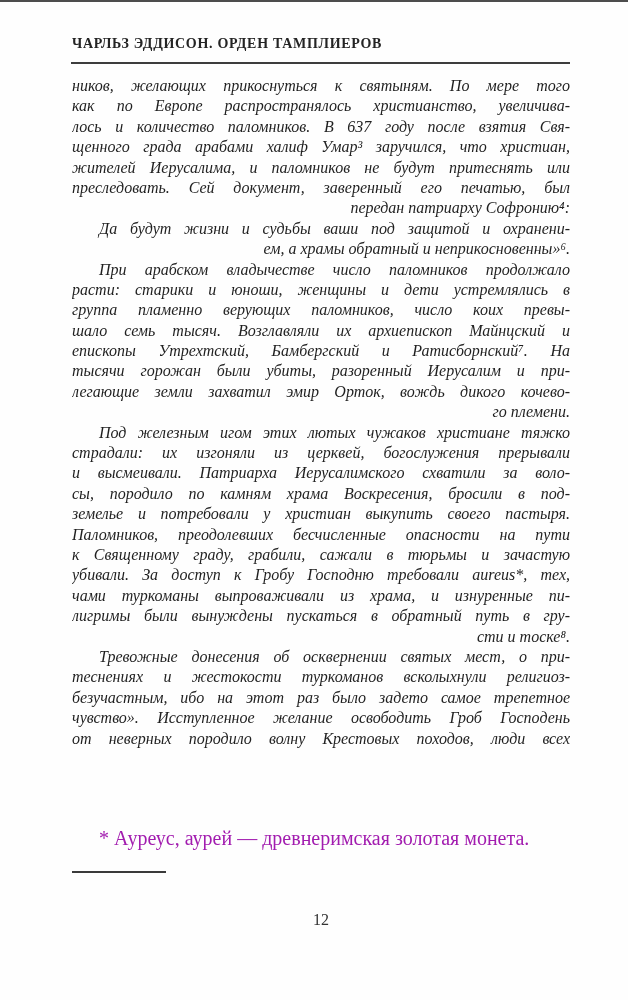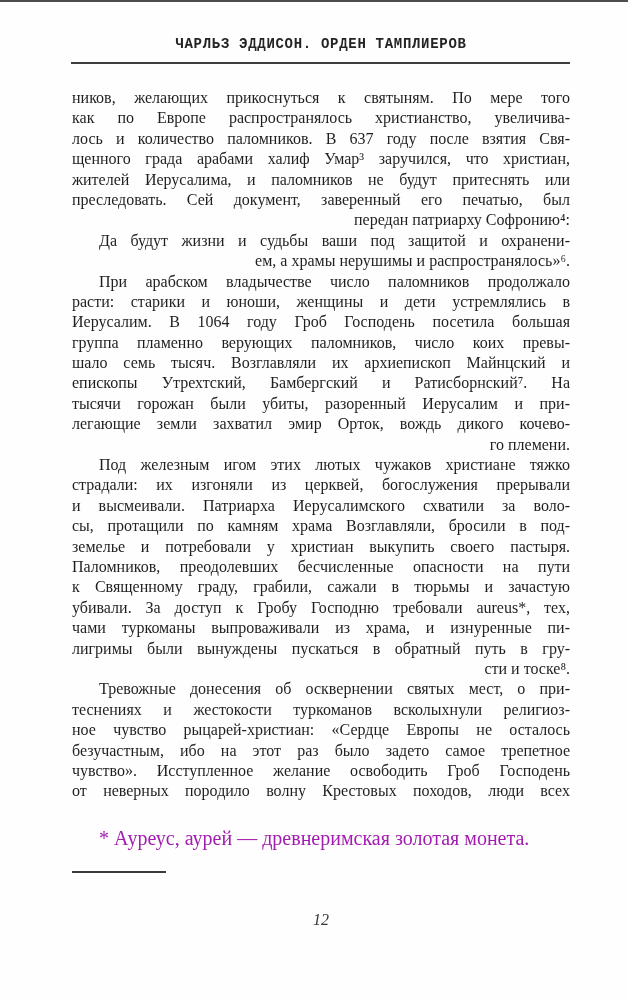--- a/index.html
+++ b/index.html
@@ -11,34 +11,35 @@
     position:relative;
     overflow:hidden;
   }
   .page{position:absolute;inset:0;}
   .top-edge{
     position:absolute;top:0;left:0;width:628px;height:2px;
     background:#4d4d4d;
   }
   .running-head-title{
     position:absolute;top:36px;left:72px;width:498px;
-    text-align:center;
-    font-family:Liberation Mono, monospace;
+    text-align:left;
+    font-family:Liberation Serif, serif;
     font-weight:bold;
     font-size:14px;
     letter-spacing:0.7px;
     color:#242424;
   }
   .head-rule{
     position:absolute;top:62px;left:71px;width:499px;height:2px;
     background:#3d3d3d;
   }
   .body-text{
-    position:absolute;top:88px;left:72px;width:498px;
+    position:absolute;top:76px;left:72px;width:498px;
     font-size:16px;
+    font-style:italic;
   }
   .line{
     height:20.4px;
     line-height:20.4px;
     overflow:hidden;
     text-align:right;
   }
   .line.just{
     text-align:justify;
     text-align-last:justify;
@@ -57,21 +58,20 @@
     line-height:20px;
     padding-left:27px;
     box-sizing:border-box;
     color:#a21caf;
   }
   .page-number{
     position:absolute;top:911px;left:72px;width:498px;
     text-align:center;
     font-size:16px;
     color:#333;
-    font-style:italic;
   }
 </style>
 </head>
 <body>
 
 <div class="page">
   <div class="top-edge"></div>
   <div class="running-head-title">ЧАРЛЬЗ ЭДДИСОН. ОРДЕН ТАМПЛИЕРОВ</div>
   <div class="head-rule"></div>
   <div class="body-text" id="body-text">
@@ -79,50 +79,48 @@
         <div class="line just">ников, желающих прикоснуться к святыням. По мере того</div>
         <div class="line just">как по Европе распространялось христианство, увеличива-</div>
         <div class="line just">лось и количество паломников. В 637 году после взятия Свя-</div>
         <div class="line just">щенного града арабами халиф Умар³ заручился, что христиан,</div>
         <div class="line just">жителей Иерусалима, и паломников не будут притеснять или</div>
         <div class="line just">преследовать. Сей документ, заверенный его печатью, был</div>
         <div class="line">передан патриарху Софронию⁴:</div>
       </div>
       <div class="paragraph">
         <div class="line just first">Да будут жизни и судьбы ваши под защитой и охранени-</div>
-        <div class="line">ем, а храмы нерушимы и распространялось»⁶.</div>
+        <div class="line">ем, а храмы обратный и неприкосновенны»⁶.</div>
       </div>
       <div class="paragraph">
         <div class="line just first">При арабском владычестве число паломников продолжало</div>
         <div class="line just">расти: старики и юноши, женщины и дети устремлялись в</div>
-        <div class="line just">Иерусалим. В 1064 году Гроб Господень посетила большая</div>
         <div class="line just">группа пламенно верующих паломников, число коих превы-</div>
         <div class="line just">шало семь тысяч. Возглавляли их архиепископ Майнцский и</div>
         <div class="line just">епископы Утрехтский, Бамбергский и Ратисборнский⁷. На</div>
         <div class="line just">тысячи горожан были убиты, разоренный Иерусалим и при-</div>
         <div class="line just">легающие земли захватил эмир Орток, вождь дикого кочево-</div>
         <div class="line">го племени.</div>
       </div>
       <div class="paragraph">
         <div class="line just first">Под железным игом этих лютых чужаков христиане тяжко</div>
         <div class="line just">страдали: их изгоняли из церквей, богослужения прерывали</div>
         <div class="line just">и высмеивали. Патриарха Иерусалимского схватили за воло-</div>
-        <div class="line just">сы, протащили по камням храма Возглавляли, бросили в под-</div>
+        <div class="line just">сы, породило по камням храма Воскресения, бросили в под-</div>
         <div class="line just">земелье и потребовали у христиан выкупить своего пастыря.</div>
         <div class="line just">Паломников, преодолевших бесчисленные опасности на пути</div>
         <div class="line just">к Священному граду, грабили, сажали в тюрьмы и зачастую</div>
         <div class="line just">убивали. За доступ к Гробу Господню требовали aureus*, тех,</div>
         <div class="line just">чами туркоманы выпроваживали из храма, и изнуренные пи-</div>
         <div class="line just">лигримы были вынуждены пускаться в обратный путь в гру-</div>
         <div class="line">сти и тоске⁸.</div>
       </div>
       <div class="paragraph">
         <div class="line just first">Тревожные донесения об осквернении святых мест, о при-</div>
         <div class="line just">теснениях и жестокости туркоманов всколыхнули религиоз-</div>
-        <div class="line just">ное чувство рыцарей-христиан: «Сердце Европы не осталось</div>
         <div class="line just">безучастным, ибо на этот раз было задето самое трепетное</div>
         <div class="line just">чувство». Исступленное желание освободить Гроб Господень</div>
         <div class="line just">от неверных породило волну Крестовых походов, люди всех</div>
       </div>
     </div>
   <div class="footnote-rule"></div>
   <div class="footnote">* Ауреус, аурей — древнеримская золотая монета.</div>
   <div class="page-number">12</div>
 </div>
 

